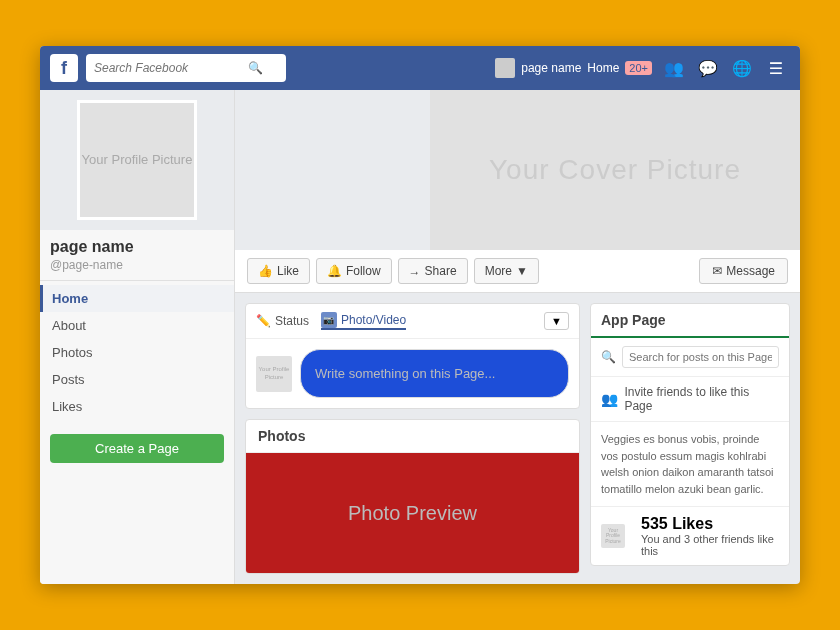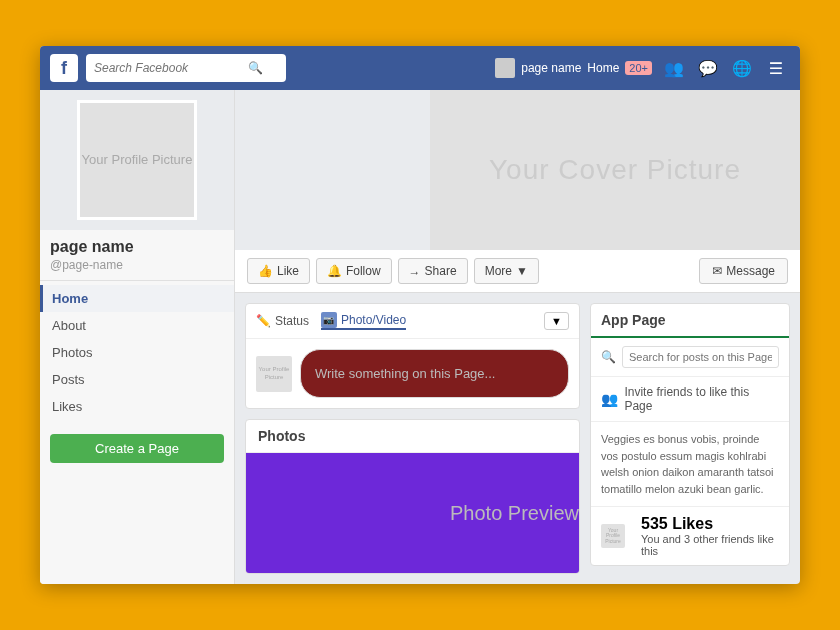--- a/index.html
+++ b/index.html
@@ -299,42 +299,42 @@
       flex-shrink: 0;
     }
     .post-input {
       flex: 1;
       border: 1px solid #ddd;
       border-radius: 20px;
       padding: 16px 14px;
       font-size: 13px;
       color: #bbb;
       cursor: text;
-      background: #7f1d1d;
+      background: #1d4ed8;
     }
     
     .photos-section {
       background: #fff;
       border: 1px solid #ddd;
       border-radius: 4px;
       overflow: hidden;
     }
     .photos-header {
       padding: 8px 12px;
       font-size: 14px;
       font-weight: bold;
       color: #444;
       border-bottom: 1px solid #eee;
     }
     .photo-preview {
       height: 120px;
-      background: #6d28d9;
-      display: flex;
-      align-items: center;
-      justify-content: flex-end;
+      background: #b91c1c;
+      display: flex;
+      align-items: center;
+      justify-content: center;
       color: #bbb;
       font-size: 18px;
     }
     
     .app-page-box {
       background: #fff;
       border: 1px solid #ddd;
       border-radius: 4px;
       padding: 0;
       margin-bottom: 0;

